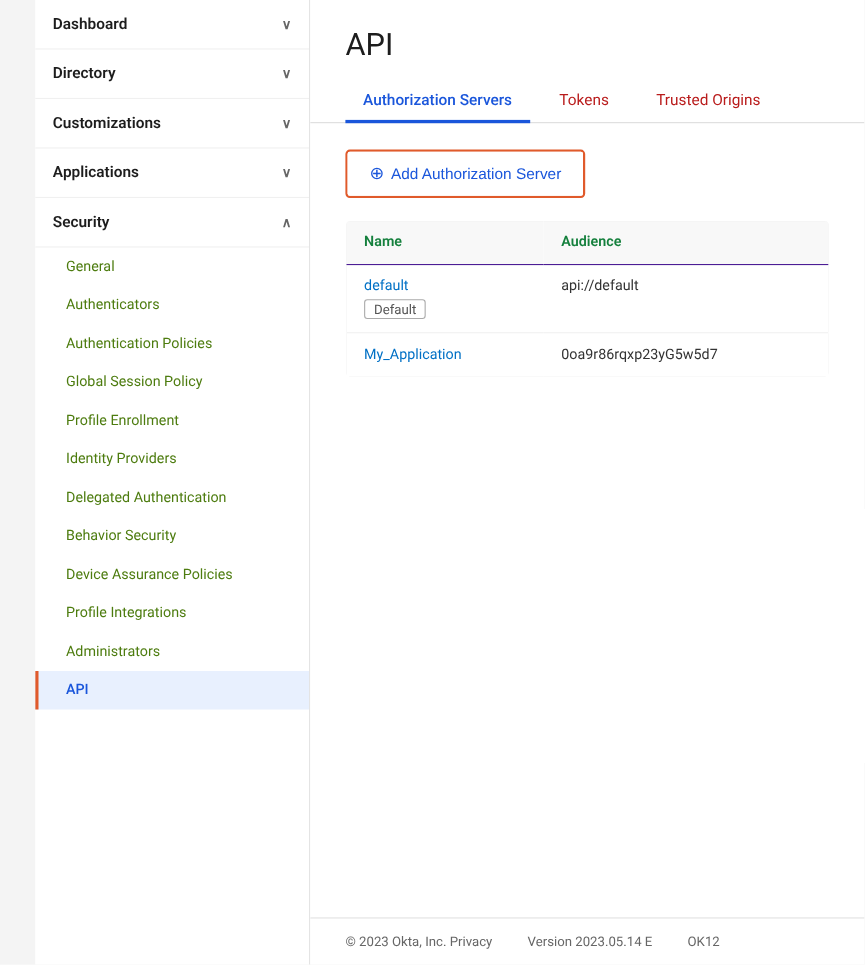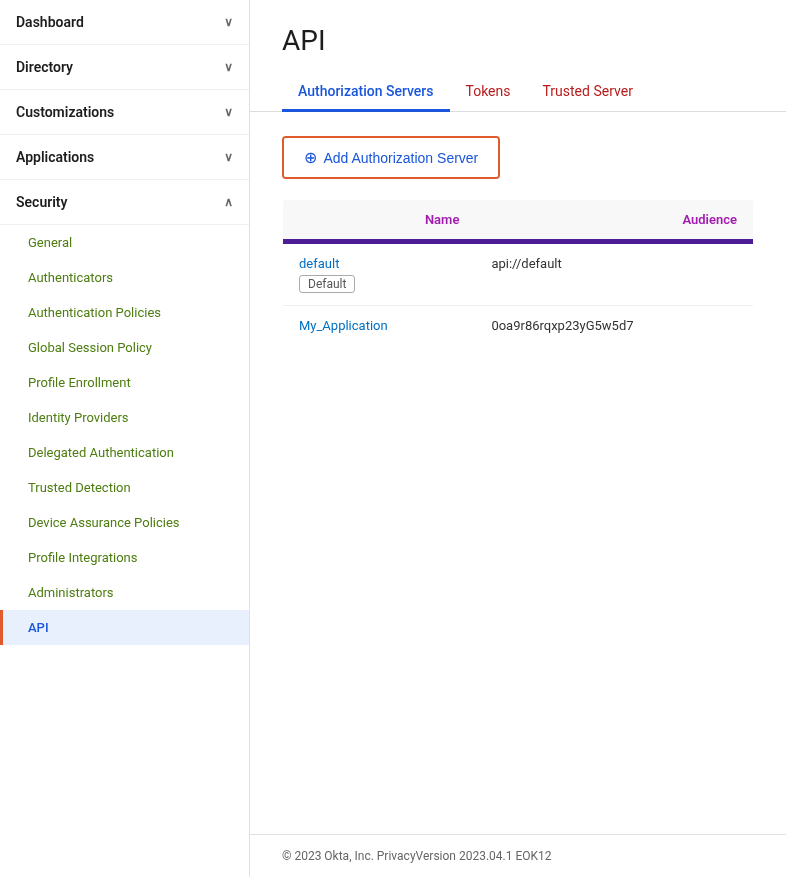--- a/index.html
+++ b/index.html
@@ -17,20 +17,21 @@
     
     .sidebar {
       width: 250px;
       min-width: 250px;
       background: #fff;
       border-right: 1px solid #e1e1e1;
       height: 100%;
       overflow-y: auto;
       display: flex;
       flex-direction: column;
+      margin-left: 32px;
     }
 
     .sidebar-nav-item {
       display: flex;
       align-items: center;
       justify-content: space-between;
       padding: 14px 16px;
       cursor: pointer;
       font-size: 14px;
       font-weight: 600;
@@ -73,20 +74,21 @@
       font-weight: 400;
       color: #1d1d1d;
     }
 
     
     .tabs {
       display: flex;
       border-bottom: 1px solid #ddd;
       padding: 0 32px;
       margin-top: 8px;
+      gap: 11px;
     }
     .tab {
       padding: 10px 16px;
       cursor: pointer;
       font-size: 14px;
       color: #b91c1c;
       border-bottom: 3px solid transparent;
       margin-bottom: -1px;
     }
     .tab.active {
@@ -129,27 +131,27 @@
 
     
     .servers-table {
       width: 100%;
       border-collapse: collapse;
       border: 1px solid #e1e1e1;
       border-radius: 4px;
       overflow: hidden;
     }
     .servers-table th {
-      text-align: right;
+      text-align: left;
       padding: 12px 16px;
       background: #f8f8f8;
       font-size: 13px;
       font-weight: 600;
-      color: #a21caf;
-      border-bottom: 5px solid #4c1d95;
+      color: #15803d;
+      border-bottom: 1px solid #4c1d95;
     }
     .servers-table td {
       padding: 12px 16px;
       border-bottom: 1px solid #f0f0f0;
       font-size: 13px;
       vertical-align: top;
     }
     .servers-table tr:last-child td { border-bottom: none; }
 
     .link-cell {
@@ -170,20 +172,21 @@
       margin-top: 4px;
     }
 
     
     .footer {
       border-top: 1px solid #e1e1e1;
       padding: 14px 32px;
       font-size: 12px;
       color: #666;
       display: flex;
+      gap: 32px;
     }
   </style>
 </head>
 <body>
 
 <nav class="sidebar">
 
 <div class="sidebar-nav-item">
     <span>Dashboard</span>
     <span class="chevron">∨</span>
@@ -204,35 +207,35 @@
     <span>Security</span>
     <span class="chevron">∧</span>
   </div>
     <div class="sidebar-sub-item">General</div>
     <div class="sidebar-sub-item">Authenticators</div>
     <div class="sidebar-sub-item">Authentication Policies</div>
     <div class="sidebar-sub-item">Global Session Policy</div>
     <div class="sidebar-sub-item">Profile Enrollment</div>
     <div class="sidebar-sub-item">Identity Providers</div>
     <div class="sidebar-sub-item">Delegated Authentication</div>
-    <div class="sidebar-sub-item">Trusted Detection</div>
+    <div class="sidebar-sub-item">Behavior Security</div>
     <div class="sidebar-sub-item">Device Assurance Policies</div>
     <div class="sidebar-sub-item">Profile Integrations</div>
     <div class="sidebar-sub-item">Administrators</div>
     <div class="sidebar-sub-item active">API</div>
   </nav>
 
 <div class="main-content">
   <h1 class="page-title">API</h1>
 
   <div class="tabs">
 
   <div class="tab active">Authorization Servers</div>
       <div class="tab">Tokens</div>
-      <div class="tab">Trusted Server</div>
+      <div class="tab">Trusted Origins</div>
     </div>
 
   <div class="content-area">
     <div class="add-server-btn-wrapper">
       <button class="add-server-btn">
         <span class="plus-icon">⊕</span>
         <span>Add Authorization Server</span>
       </button>
     </div>
 
@@ -255,16 +258,16 @@
               <a class="link-cell">My_Application</a>
             </td>
             <td>0oa9r86rqxp23yG5w5d7</td>
           </tr>
         </tbody>
     </table>
   </div>
 
   <div class="footer">
     <span>© 2023 Okta, Inc. Privacy</span>
-    <span>Version 2023.04.1 E</span>
+    <span>Version 2023.05.14 E</span>
     <span>OK12</span>
   </div>
 </div>
 
 </body></html>

